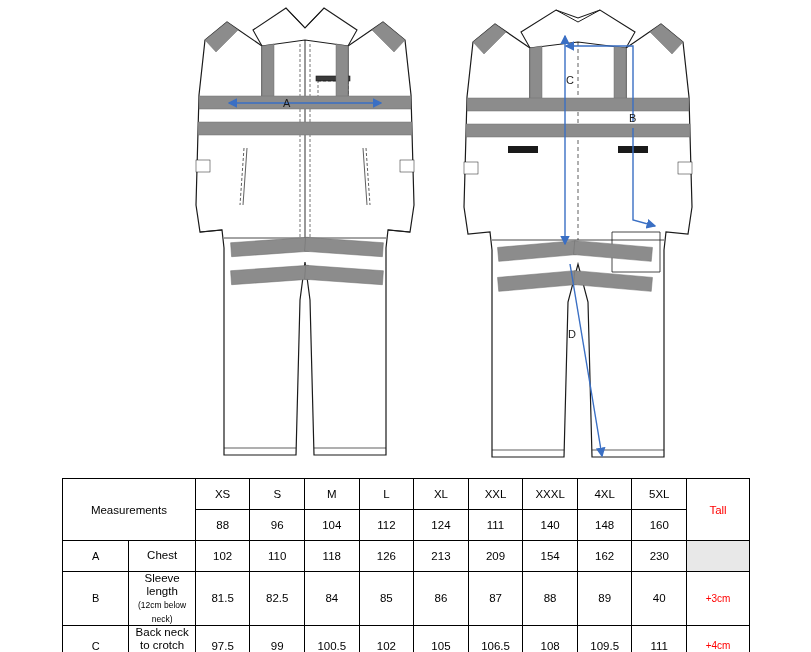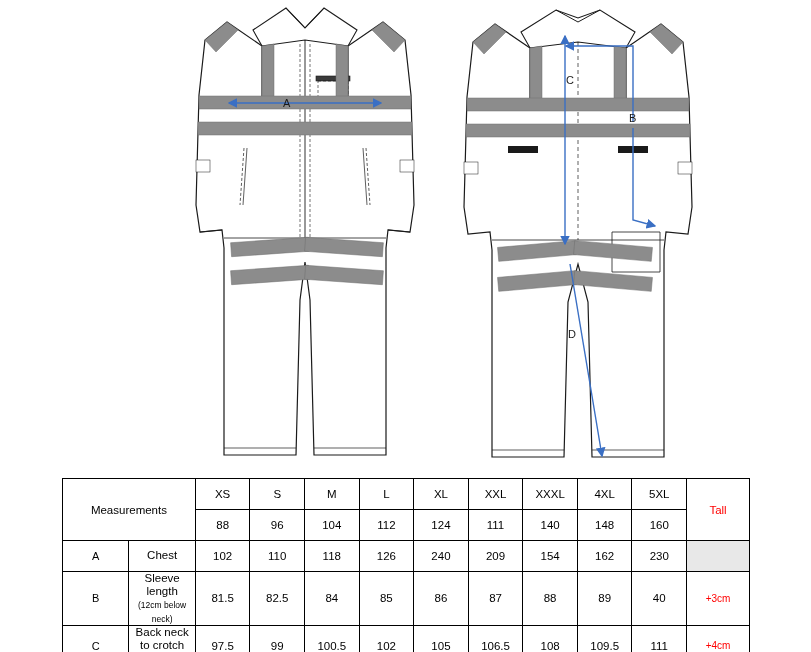--- a/index.html
+++ b/index.html
@@ -274,21 +274,21 @@
       <tbody>
         <tr>
           <td class="rowkey">A</td>
           <td class="rowlabel">
             <span>Chest</span>
           </td>
           <td class="size-col val">102</td>
           <td class="size-col val">110</td>
           <td class="size-col val">118</td>
           <td class="size-col val">126</td>
-          <td class="size-col val">240</td>
+          <td class="size-col val">213</td>
           <td class="size-col val">209</td>
           <td class="size-col val">154</td>
           <td class="size-col val">162</td>
           <td class="size-col val">230</td>
           <td class="tall-col tall-blank"></td>
         </tr>
         <tr>
           <td class="rowkey">B</td>
           <td class="rowlabel">
             <span>Sleeve length</span><br>

